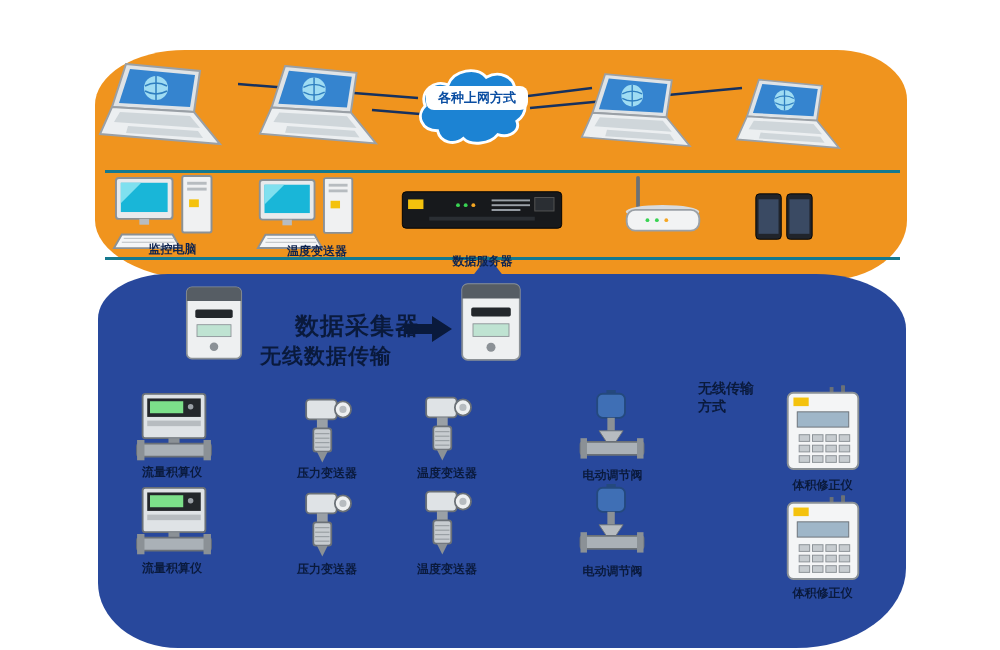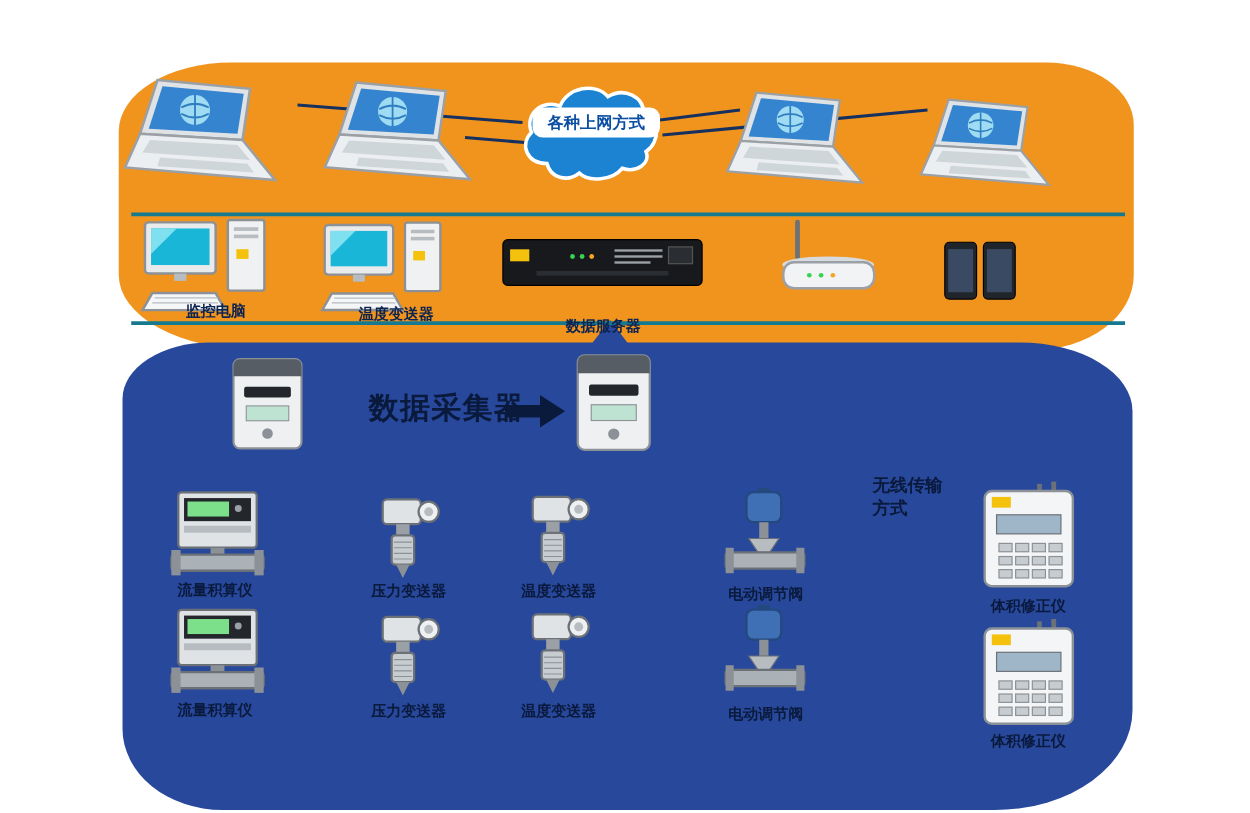--- a/index.html
+++ b/index.html
@@ -231,20 +231,21 @@
       </svg>
   </div>
 
   <div class="dev" style="left:180px;top:252px;width:68px;height:86px">
     <svg viewBox="0 0 80 92">
         <use href="#sym-collector" xlink:href="#sym-collector"></use>
       </svg>
   </div>
   <div class="bigtext" style="left:260px;top:282px;width:160px">
     <div class="l1">数据采集器</div>
+    <div class="l2">无线数据传输</div>
   </div>
   <div class="dev" style="left:455px;top:250px;width:72px;height:88px">
     <svg viewBox="0 0 80 92">
         <use href="#sym-collector" xlink:href="#sym-collector"></use>
       </svg>
   </div>
 
   <div class="dev" style="left:134px;top:364px;width:80px;height:72px">
     <svg viewBox="0 0 84 78">
         <use href="#sym-flowcomp" xlink:href="#sym-flowcomp"></use>

